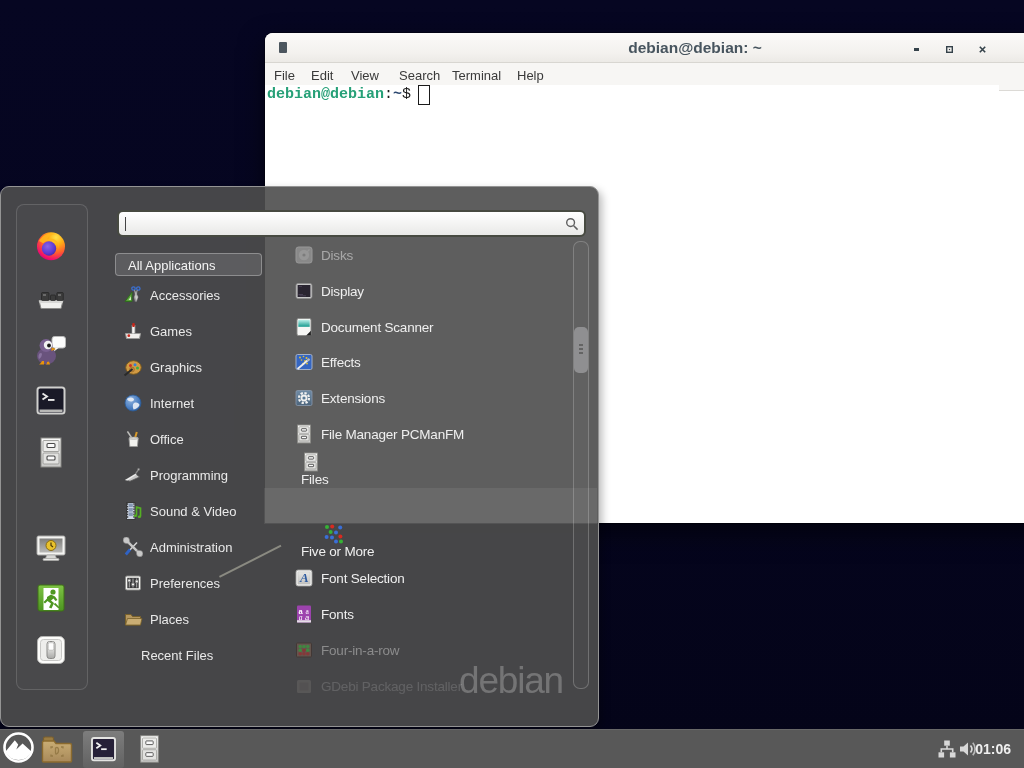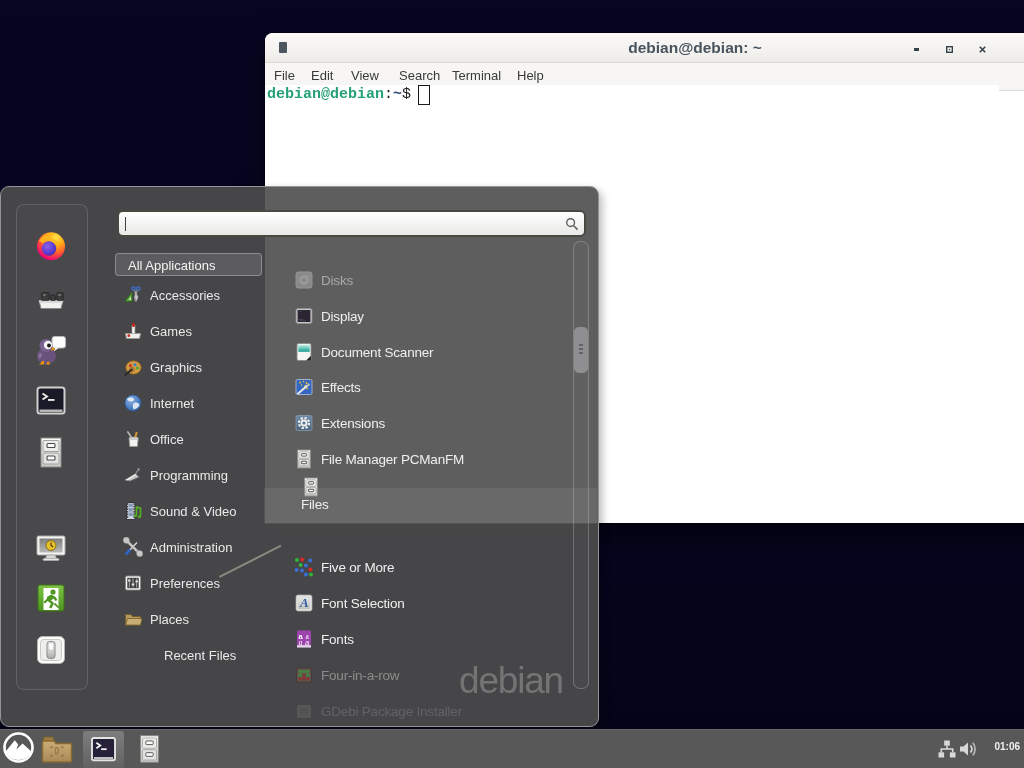--- a/index.html
+++ b/index.html
@@ -40,36 +40,36 @@
   #caret{position:absolute;left:6px;top:5px;width:1px;height:14px;background:#444;}
   #mag{position:absolute;right:5px;top:5px;}
   #allapps{position:absolute;left:114px;top:66px;width:147px;height:23px;
         background:rgba(255,255,255,0.12);border:1px solid rgba(255,255,255,0.30);
         border-radius:4px;color:#f4f4f4;font-size:13px;line-height:23px;padding-left:12px;box-sizing:border-box;}
   #sidebar{position:absolute;left:15px;top:17px;width:70px;height:484px;
         border:1px solid rgba(255,255,255,0.14);border-radius:8px;background:rgba(255,255,255,0.02);}
   .sic{position:absolute;left:33px;}
   .cat{position:absolute;left:122px;height:36px;display:flex;align-items:center;color:#e9e9e9;font-size:13px;}
   .cat .lbl{margin-left:7px;}
-  .app{position:absolute;left:293px;height:36px;display:flex;align-items:center;color:#efefef;font-size:13.5px;letter-spacing:-0.2px;margin-top:25px;}
+  .app{position:absolute;left:293px;height:36px;display:flex;align-items:center;color:#efefef;font-size:13.5px;letter-spacing:-0.2px;}
   .app .lbl{margin-left:7px;}
   #hl{position:absolute;left:263px;top:301px;width:333px;height:36px;background:rgba(255,255,255,0.07);}
   #mtrack{position:absolute;left:572px;top:54px;width:16px;height:448px;
         background:rgba(255,255,255,0.02);border:1px solid rgba(205,205,205,0.30);border-radius:7px;box-sizing:border-box;}
   #mthumb{position:absolute;left:573px;top:140px;width:14px;height:46px;background:#8f8f91;border-radius:5px;}
   .grip{position:absolute;left:578px;width:4px;height:2px;background:#646464;}
   #wm{position:absolute;left:458px;top:473px;font-size:37px;color:rgba(210,210,210,0.33);letter-spacing:-1.2px;}
   #ray{position:absolute;left:218px;top:389px;width:69px;height:2px;background:rgba(205,205,185,0.5);
        transform:rotate(-26.9deg);transform-origin:0 0;}
 
   
   #taskbar{position:absolute;left:0;top:729px;width:1024px;height:39px;background:#585858;border-top:1px solid #686868;box-sizing:border-box;}
   #taskbtn{position:absolute;left:83px;top:1px;width:41px;height:37px;border-radius:3px;
         background:linear-gradient(180deg,#7d7d7d,#626262);}
-  #clock{position:absolute;right:4px;top:11px;font-size:10px;font-weight:bold;color:#efefef;}
+  #clock{position:absolute;right:13px;top:11px;font-size:14px;font-weight:bold;color:#efefef;}
 </style>
 </head>
 <body>
 
 <svg width="0" height="0" style="position:absolute;">
   <defs>
     <radialGradient id="ffA" cx="68%" cy="18%" r="95%">
       <stop offset="0%" stop-color="#ffe14a"></stop>
         <stop offset="28%" stop-color="#ffb015"></stop>
       <stop offset="58%" stop-color="#ff5f2e"></stop>
@@ -335,21 +335,21 @@
       </svg>
       <span class="lbl">Preferences</span>
     </div>
   <div class="cat" style="top:414px;">
       <svg width="20" height="20" viewBox="0 0 20 20">
         <path d="M2.5 16 L2.5 5.5 L8 5.5 L9.5 7.5 L17.5 7.5 L17.5 16 Z" fill="#b59760" stroke="#77602a" stroke-width="1"></path>
         <path d="M2.5 16 L4.5 9.5 L19 9.5 L17.5 16 Z" fill="#c9ad74" stroke="#77602a" stroke-width="0.8"></path>
       </svg>
       <span class="lbl">Places</span>
     </div>
-  <div class="cat" style="top:450px;left:163px;text-align:right;">
+  <div class="cat" style="top:450px;left:140px;text-align:right;">
       <span>Recent Files</span>
     </div>
   <div class="app" style="top:50px;opacity:0.5;">
       <svg width="20" height="20" viewBox="0 0 20 20">
         <rect x="2" y="2" width="16" height="16" rx="2.5" fill="#b4b4b4" stroke="#d2d2d2" stroke-width="1"></rect>
         <circle cx="10" cy="10" r="5.2" fill="#d0d0d0"></circle>
         <circle cx="10" cy="10" r="1.6" fill="#9a9a9a"></circle>
         <path d="M13 7 L15.5 4.5" stroke="#d0d0d0" stroke-width="1.2"></path>
       </svg>
       <span class="lbl">Disks</span>
@@ -411,21 +411,21 @@
   <div class="app" style="top:265px;flex-direction:column;">
       <svg width="20" height="20" viewBox="0 0 20 20">
         <rect x="3.5" y="1" width="13" height="18" fill="url(#cabg)" stroke="#8a8a86" stroke-width="0.9"></rect>
         <rect x="4.9" y="2.8" width="10.2" height="6.5" rx="0.8" fill="#ececea" stroke="#9a9a96" stroke-width="0.7"></rect>
         <rect x="4.9" y="10.4" width="10.2" height="6.5" rx="0.8" fill="#e2e2e0" stroke="#9a9a96" stroke-width="0.7"></rect>
         <rect x="7.4" y="4.7" width="5.2" height="2.4" rx="0.6" fill="#fafafa" stroke="#4a4a4a" stroke-width="0.9"></rect>
         <rect x="7.4" y="12.3" width="5.2" height="2.4" rx="0.6" fill="#fafafa" stroke="#4a4a4a" stroke-width="0.9"></rect>
       </svg>
       <span class="lbl">Files</span>
     </div>
-  <div class="app" style="top:337px;">
+  <div class="app" style="top:337px;flex-direction:column;">
       <svg width="20" height="20" viewBox="0 0 20 20">
         <g>
           <circle cx="3" cy="3" r="2" fill="#35b335"></circle>
           <circle cx="8.2" cy="2.6" r="2" fill="#d82a20"></circle>
           <circle cx="16.2" cy="3.6" r="2" fill="#3a6fd8"></circle>
           <circle cx="6.6" cy="8" r="2" fill="#35b335"></circle>
           <circle cx="12" cy="8.6" r="2" fill="#3a6fd8"></circle>
           <circle cx="2.6" cy="13" r="2" fill="#3a6fd8"></circle>
           <circle cx="8" cy="13.6" r="2" fill="#3a6fd8"></circle>
           <circle cx="16.4" cy="12.6" r="2" fill="#d82a20"></circle>

